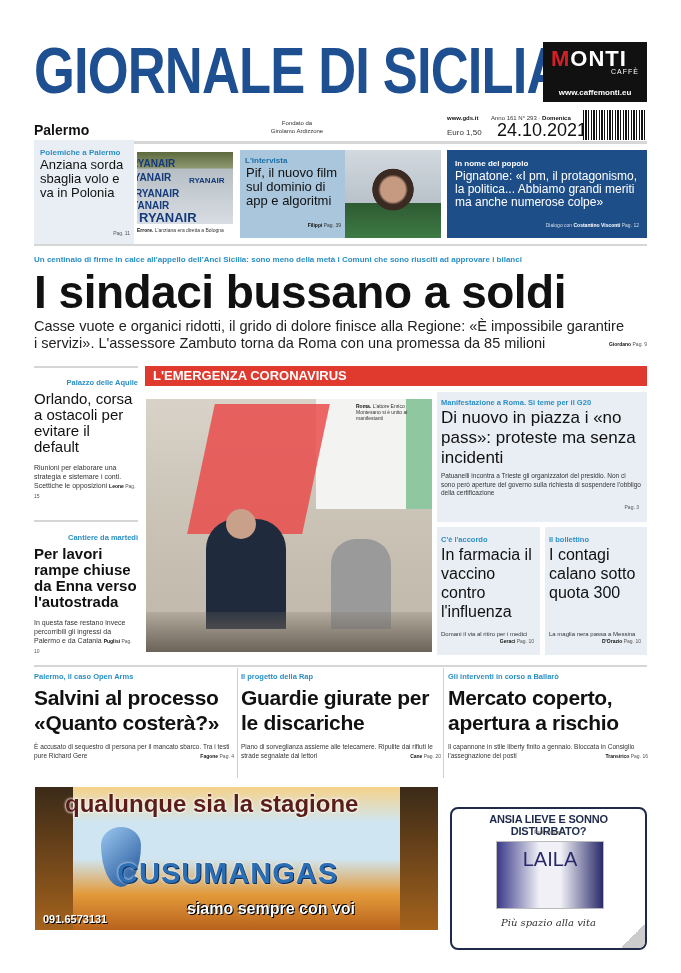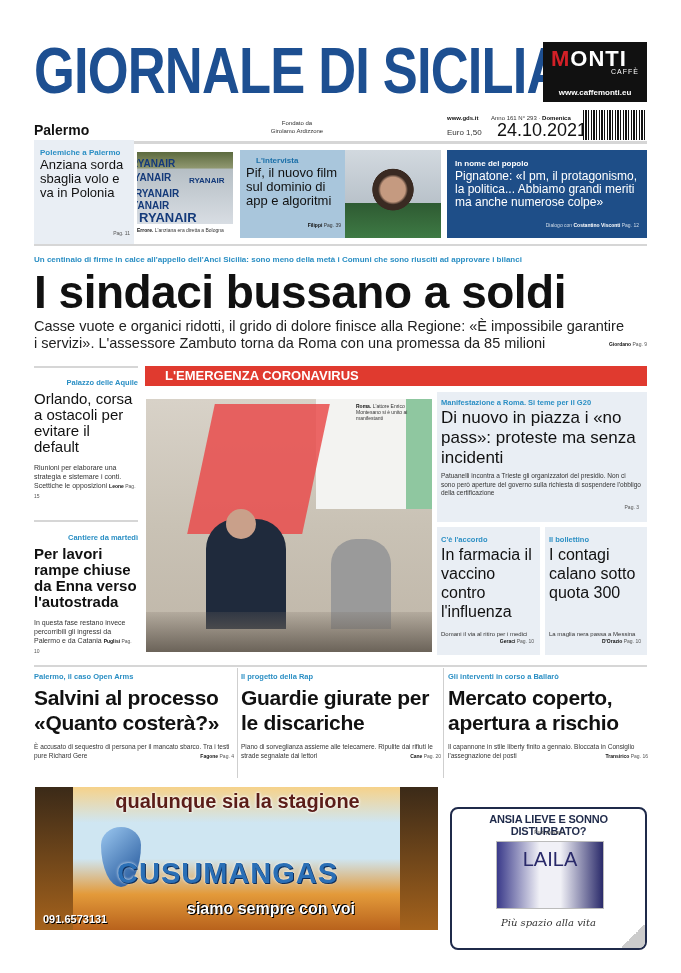--- a/index.html
+++ b/index.html
@@ -39,21 +39,21 @@
   .tease1 .kicker { position: absolute; left: 6px; top: 8px; }
   .tease1 .head { position: absolute; left: 6px; top: 18px; font-size: 13px; line-height: 14px; }
   .tease1 .pag { position: absolute; right: 4px; bottom: 8px; font-size: 5px; color: #555; }
   .plane-photo { left: 137px; top: 152px; width: 96px; height: 72px;
     background: linear-gradient(180deg, #5c6a3e 0%, #8f9770 22%, #b6bfc5 24%, #d8dde3 100%); overflow: hidden; }
   .plane-photo span { position: absolute; left: 0; font-weight: 700; color: #143a7a; font-size: 10px; white-space: nowrap; }
   .plane-caption { left: 137px; top: 227px; font-size: 5px; color: #333; }
   .plane-caption b { color: #111; }
 
   .tease2 { left: 240px; top: 150px; width: 105px; height: 88px; background: #a9c6dc; }
-  .tease2 .kicker { position: absolute; left: 16px; top: 6px; color: #1a6fa8; }
+  .tease2 .kicker { position: absolute; left: 5px; top: 6px; color: #1a6fa8; }
   .tease2 .head { position: absolute; left: 6px; top: 16px; font-size: 13px; line-height: 14px; }
   .tease2 .pag { position: absolute; right: 4px; bottom: 10px; font-size: 5px; color: #333; }
   .pif-photo { left: 345px; top: 150px; width: 96px; height: 88px;
     background: radial-gradient(ellipse at 50% 45%, #c59a80 0 18%, #3a2a22 22% 30%, transparent 31%),
                 linear-gradient(180deg, #d2d9df 0%, #b9c2ca 60%, #2e5a32 60%, #3e7a44 100%); }
 
   .tease3 { left: 447px; top: 150px; width: 200px; height: 88px; background: #1e4e88; color: #fff; }
   .tease3 .kicker { position: absolute; left: 8px; top: 9px; color: #fff; }
   .tease3 .head { position: absolute; left: 8px; top: 20px; font-size: 12px; line-height: 13px; color: #fff; }
   .tease3 .pag { position: absolute; right: 8px; bottom: 10px; font-size: 5px; color: #cfdbe8; }
@@ -69,21 +69,21 @@
   
   .leftcol { left: 34px; width: 104px; }
   .leftcol .kicker { font-size: 7.5px; text-align: right; }
   .leftcol .head { font-size: 15px; line-height: 16px; margin-top: 4px; }
   .leftcol .head.bold { font-weight: 700; }
   .leftcol .body { font-size: 7px; line-height: 9px; margin-top: 8px; color: #333; }
   .leftcol .pag { font-size: 5px; color: #555; }
   .leftcol .pag b { color: #111; }
 
   
-  .corona-bar { left: 145px; top: 366px; width: 502px; height: 20px; background: #e03a2f; color: #fff; font-weight: 700; font-size: 13px; line-height: 20px; padding-left: 20px; }
+  .corona-bar { left: 145px; top: 366px; width: 502px; height: 20px; background: #e03a2f; color: #fff; font-weight: 700; font-size: 13px; line-height: 20px; padding-left: 8px; }
   .corona-photo { left: 146px; top: 399px; width: 286px; height: 253px; overflow: hidden;
     background: linear-gradient(180deg, #d8d2c8 0%, #c9c2b5 50%, #bfb6a8 100%); }
   .flag-red { position: absolute; left: 55px; top: 5px; width: 115px; height: 130px; background: #e94c4c; transform: skewX(-12deg); opacity: .85; }
   .flag-white { position: absolute; left: 170px; top: 0; width: 90px; height: 110px; background: #f3f3f1; }
   .flag-green { position: absolute; left: 260px; top: 0; width: 26px; height: 110px; background: #8fc7a0; }
   .person1 { position: absolute; left: 60px; top: 120px; width: 80px; height: 110px; background: #1f2a3c; border-radius: 30px 30px 0 0; }
   .person1-head { position: absolute; left: 80px; top: 110px; width: 30px; height: 30px; background: #c9a08a; border-radius: 50%; }
   .person2 { position: absolute; left: 185px; top: 140px; width: 60px; height: 90px; background: #9a9a9a; border-radius: 25px 25px 0 0; }
   .crowd { position: absolute; left: 0; bottom: 0; width: 286px; height: 40px; background: linear-gradient(180deg, rgba(120,110,100,.2), #6b6359); }
   .photo-caption { position: absolute; left: 210px; top: 4px; width: 70px; font-size: 5px; line-height: 6px; color: #333; }
@@ -110,21 +110,21 @@
   .bottom-col .head { font-size: 21px; font-weight: 700; line-height: 25px; margin-top: 4px; letter-spacing: -0.3px; }
   .bottom-col .body { font-size: 6.5px; line-height: 8.5px; color: #333; margin-top: 8px; }
   .bottom-col .pag { float: right; font-size: 5px; color: #555; }
   .vsep { width: 1px; background: #cfcfcf; }
 
   
   .ad-cusumano { left: 35px; top: 787px; width: 403px; height: 143px; overflow: hidden;
     background: linear-gradient(180deg, #f6d28a 0%, #cfe6f2 25%, #cfe6f2 50%, #e39a3a 75%, #b8621c 100%); }
   .ad-cusumano .tree-l { position: absolute; left: 0; top: 0; width: 38px; height: 143px; background: linear-gradient(180deg, #3b2a18, #a4621c); }
   .ad-cusumano .tree-r { position: absolute; right: 0; top: 0; width: 38px; height: 143px; background: linear-gradient(180deg, #3b2a18, #a4621c); }
-  .ad-tagline { position: absolute; left: 30px; top: 3px; width: 345px; text-align: center; font-size: 20px; font-weight: 700; color: #5b1d18; text-shadow: 0 0 3px #fff, 0 0 3px #fff; }
+  .ad-tagline { position: absolute; left: 30px; top: 3px; width: 345px; text-align: left; font-size: 24px; font-weight: 700; color: #5b1d18; text-shadow: 0 0 3px #fff, 0 0 3px #fff; }
   .ad-brand { position: absolute; left: 82px; top: 70px; font-size: 29px; font-weight: 700; color: #2a6fb6; text-shadow: 1px 1px 0 #0d2d5a, 0 0 3px #fff; letter-spacing: 1px; }
   .ad-drop { position: absolute; left: 66px; top: 40px; width: 40px; height: 60px; border-radius: 50% 50% 50% 50% / 30% 30% 70% 70%; background: linear-gradient(135deg, #9cc8f0, #1b4f95); }
   .ad-slogan { position: absolute; left: 152px; top: 113px; font-size: 16px; font-weight: 700; color: #fff; text-shadow: 1px 1px 0 #000, -1px -1px 0 #000; }
   .ad-phone { position: absolute; left: 8px; top: 126px; font-size: 11px; font-weight: 700; color: #fff; text-shadow: 1px 1px 0 #000; }
 
   .ad-laila { left: 450px; top: 787px; width: 197px; height: 143px; border: 2px solid #1f2a4a; border-radius: 8px; background: #fff; overflow: hidden; margin-top: 20px; }
   .laila-title { position: absolute; left: 0; right: 0; top: 4px; text-align: center; font-size: 11px; font-weight: 700; color: #1f2a4a; letter-spacing: -0.2px; }
   .laila-sub { position: absolute; left: 0; right: 0; top: 20px; text-align: center; font-size: 5px; color: #555; }
   .laila-box { position: absolute; left: 44px; top: 32px; width: 108px; height: 68px; border: 1px solid #bbb;
     background: linear-gradient(90deg, #3a3a8a 0%, #f0f0f6 40%, #f0f0f6 60%, #2a2a6a 100%); }

